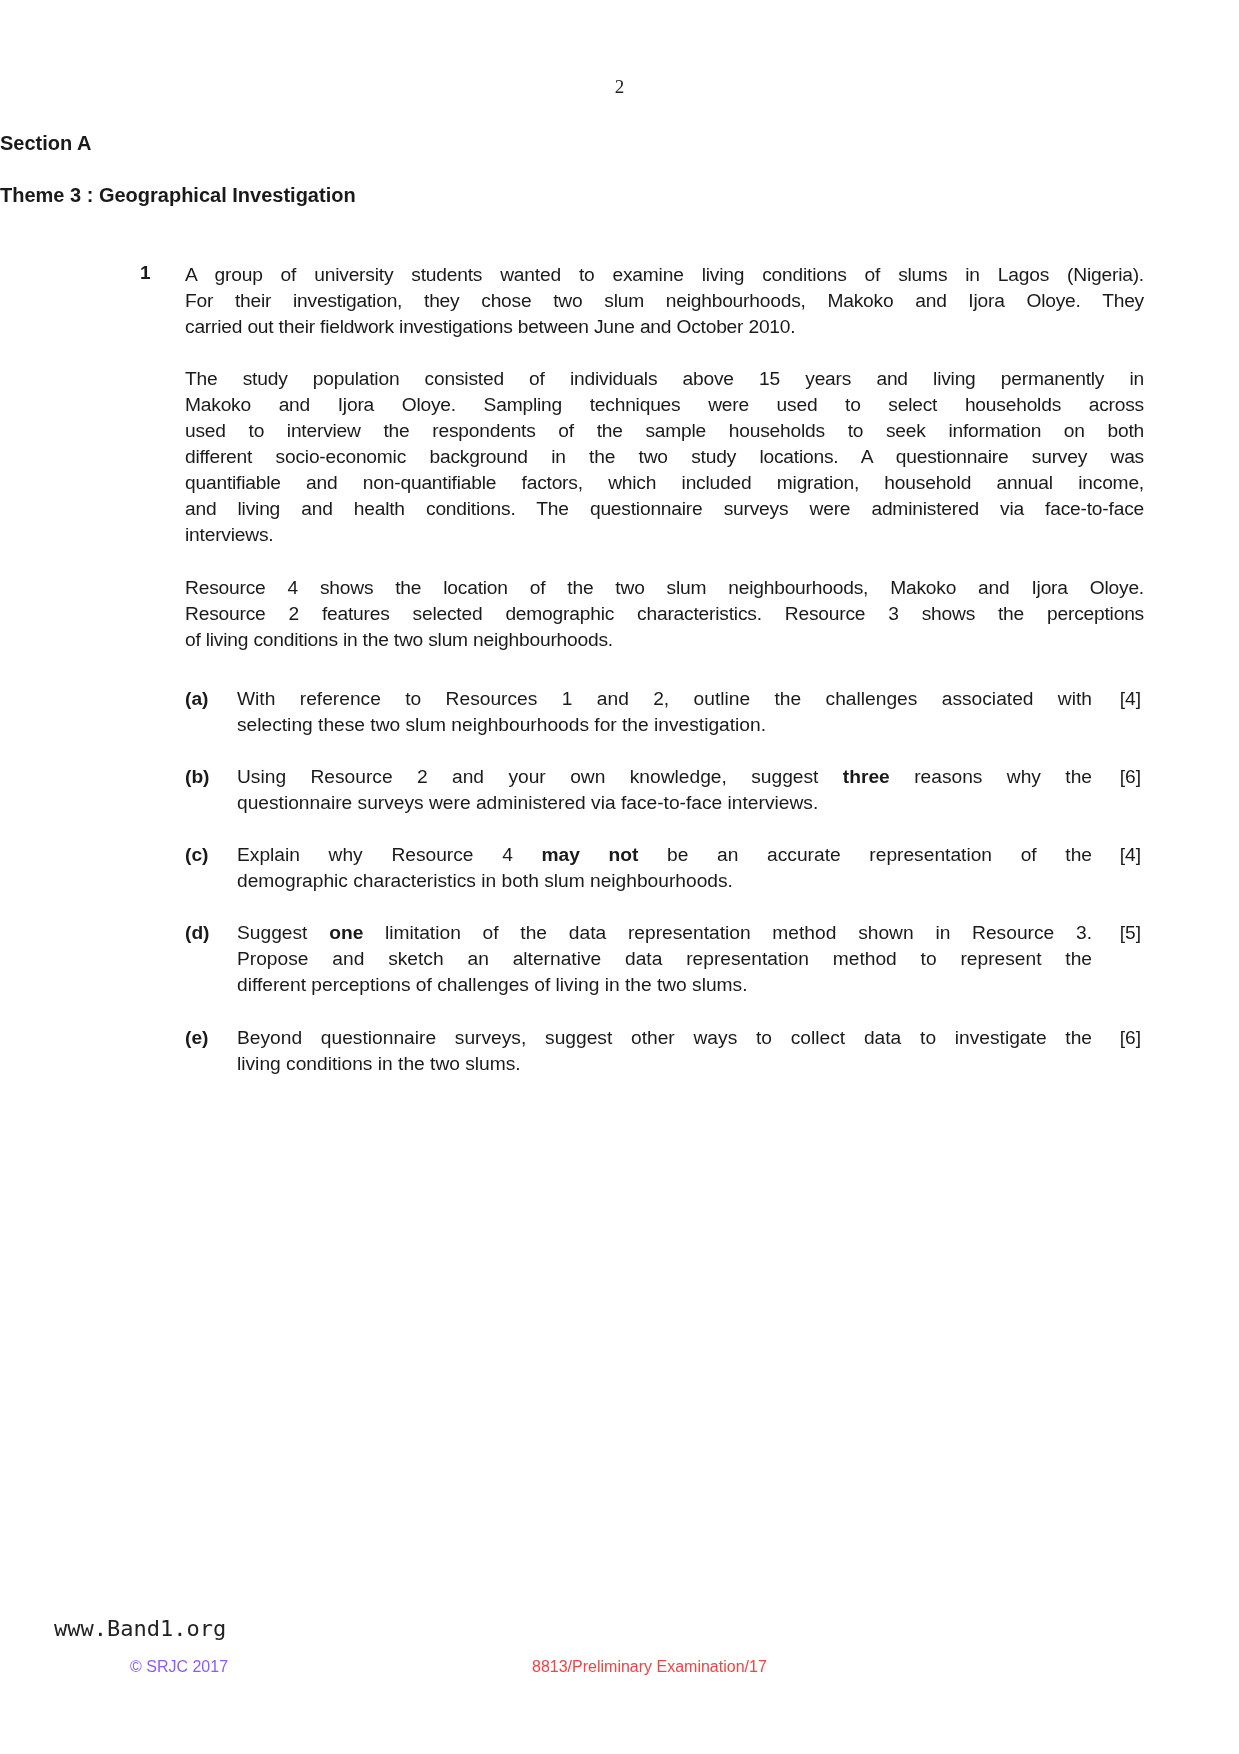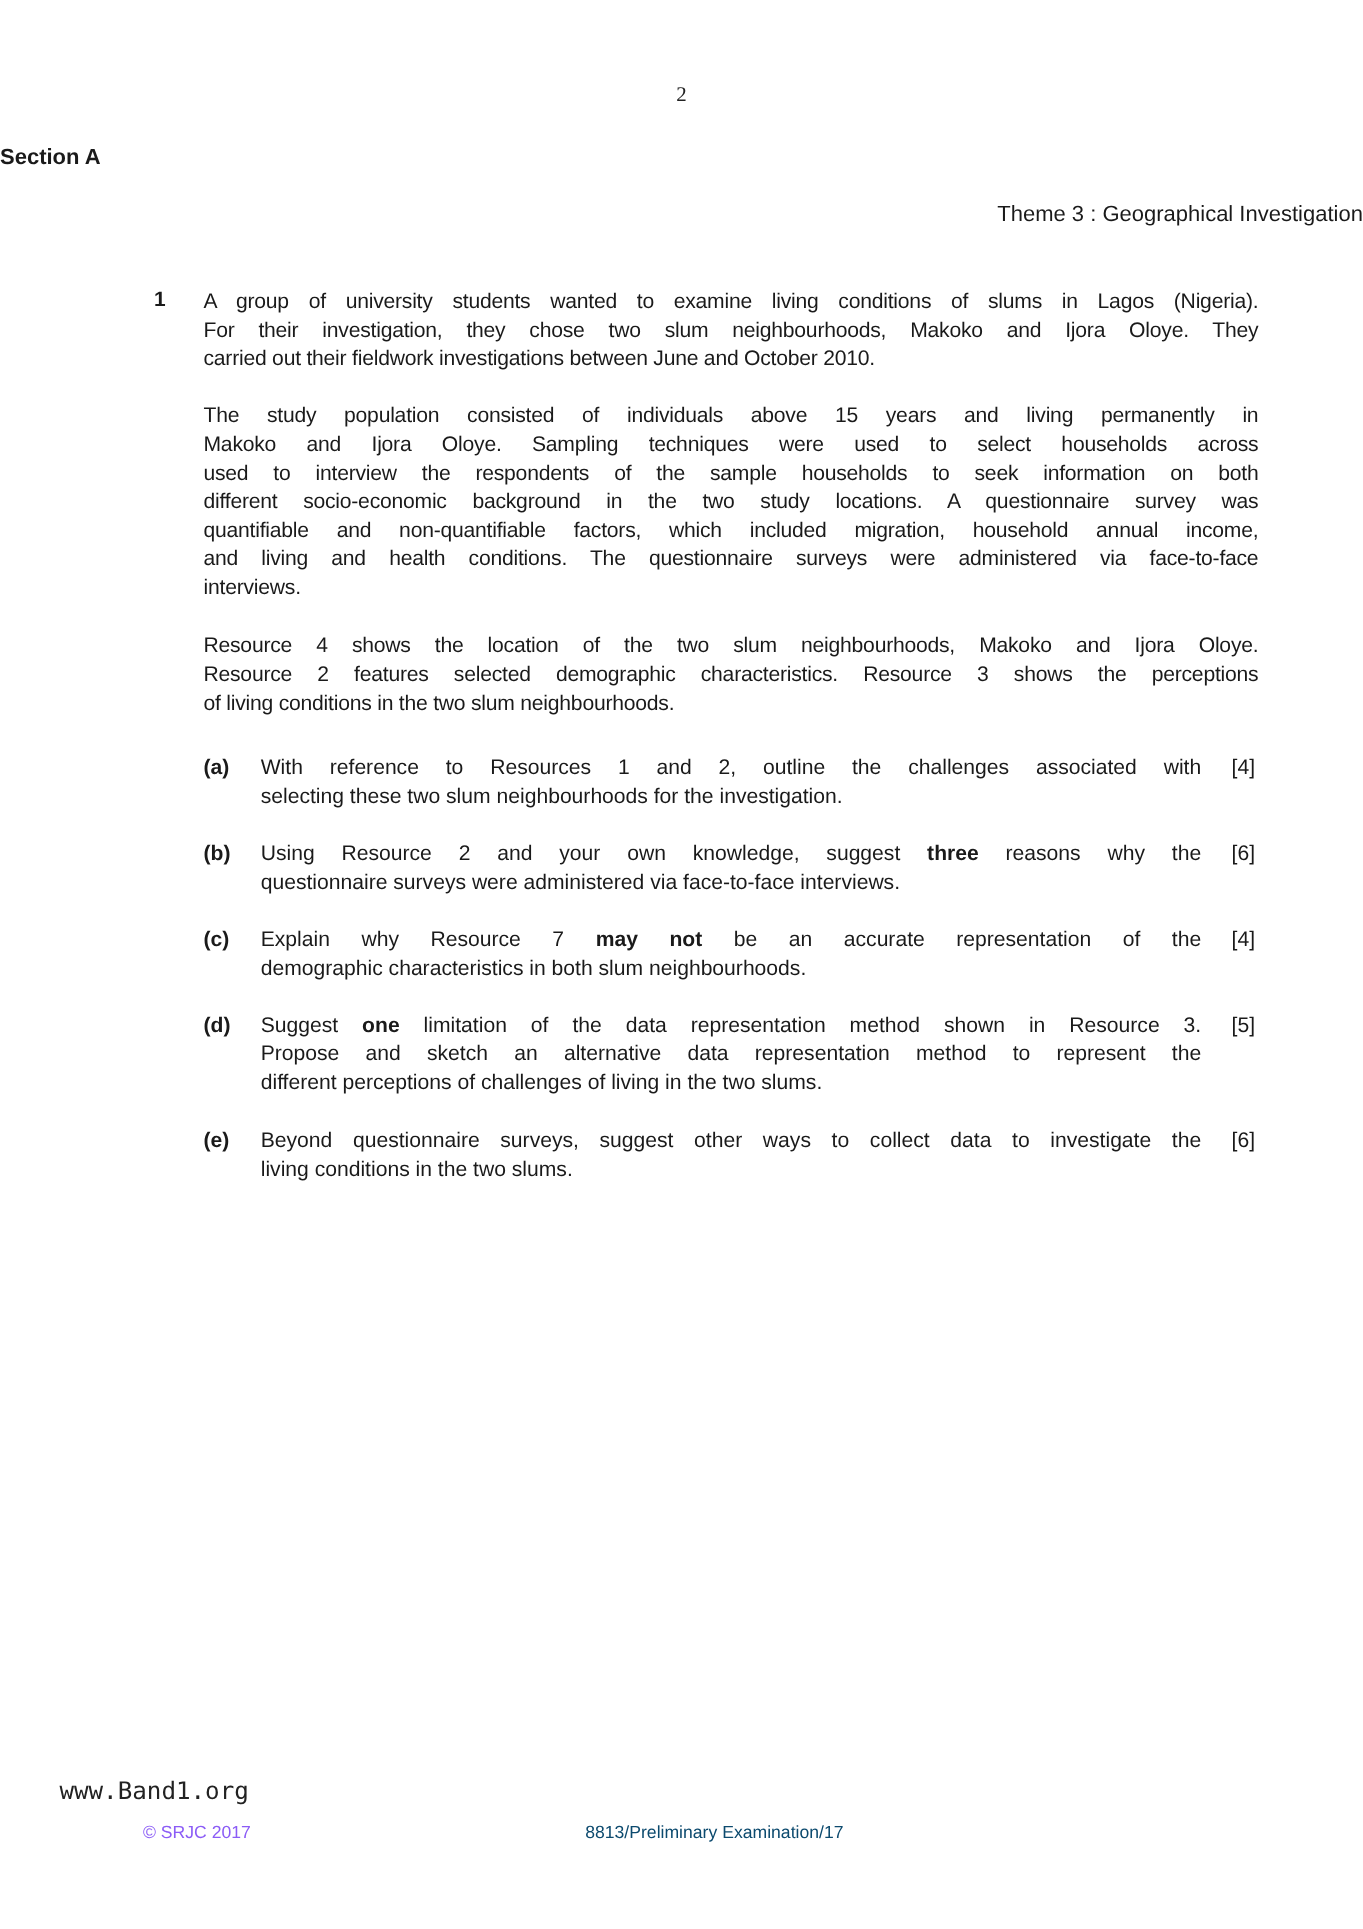--- a/index.html
+++ b/index.html
@@ -2,36 +2,36 @@
 <html><head>
   <meta charset="utf-8">
   <style>
     html, body { margin: 0; padding: 0; background: #ffffff; }
     body { width: 1239px; height: 1754px; position: relative; overflow: hidden;
            font-family: "Liberation Sans", sans-serif; color: #1a1a1a; }
     .page-number { position: absolute; top: 76px; left: 0; width: 1239px; text-align: center;
                    font-family: "Liberation Serif", serif; font-size: 19px; color: #222; }
     .section-title { position: absolute; top: 132px; left: 0; width: 1239px; 
                      font-weight: bold; font-size: 20px; }
-    .theme-title { position: absolute; top: 184px; left: 0; width: 1239px; text-align: right;
-                   font-weight: normal; font-size: 20px; }
+    .theme-title { position: absolute; top: 184px; left: 0; width: 1239px; text-align: left;
+                   font-weight: bold; font-size: 20px; }
     .qnum { position: absolute; left: 140px; top: 262px; font-weight: bold; font-size: 19px; }
     .para { position: absolute; left: 185px; width: 959px; font-size: 19.2px; line-height: 26px;
             text-align: justify; letter-spacing: -0.2px; }
     .para .line { display: block; text-align: justify; text-align-last: justify; white-space: nowrap; }
     .para .line.last { text-align-last: left; }
     .sub { position: absolute; left: 185px; width: 960px; font-size: 19.2px; line-height: 26px; }
     .sub .label { position: absolute; left: 0; top: 0; font-weight: bold; }
     .sub .body { position: absolute; left: 52px; width: 855px; }
     .sub .body .line { display: block; text-align: justify; text-align-last: justify; white-space: nowrap; }
     .sub .body .line.last { text-align-last: left; }
     .sub .marks { position: absolute; right: 4px; top: 0; }
     b { font-weight: bold; }
     .footer-left { position: absolute; left: 130px; top: 1658px; font-size: 16px; color: #8b5cf6; }
-    .footer-center { position: absolute; left: 532px; top: 1658px; font-size: 16px; color: #0c4a6e; }
+    .footer-center { position: absolute; left: 532px; top: 1658px; font-size: 16px; color: #ef4444; }
     .watermark { position: absolute; left: 54px; top: 1616px; font-family: "DejaVu Sans Mono", monospace;
                  font-size: 22px; color: #222; }
   </style>
 </head>
 <body>
 
 <div>
   <div class="page-number">2</div>
   <div class="section-title">Section A</div>
   <div class="theme-title">Theme 3 : Geographical Investigation</div>
@@ -74,21 +74,21 @@
     <div class="body">
       <span class="line"><span>Using Resource 2 and your own knowledge, suggest </span><b>three</b><span> reasons why the</span></span>
       <span class="line last"><span>questionnaire surveys were administered via face-to-face interviews.</span></span>
     </div>
     <span class="marks">[6]</span>
   </div>
 
   <div class="sub" style="top:842px;">
     <span class="label">(c)</span>
     <div class="body">
-      <span class="line"><span>Explain why Resource 7 </span><b>may not</b><span> be an accurate representation of the</span></span>
+      <span class="line"><span>Explain why Resource 4 </span><b>may not</b><span> be an accurate representation of the</span></span>
       <span class="line last"><span>demographic characteristics in both slum neighbourhoods.</span></span>
     </div>
     <span class="marks">[4]</span>
   </div>
 
   <div class="sub" style="top:920px;">
     <span class="label">(d)</span>
     <div class="body">
       <span class="line"><span>Suggest </span><b>one</b><span> limitation of the data representation method shown in Resource 3.</span></span>
       <span class="line"><span>Propose and sketch an alternative data representation method to represent the</span></span>

